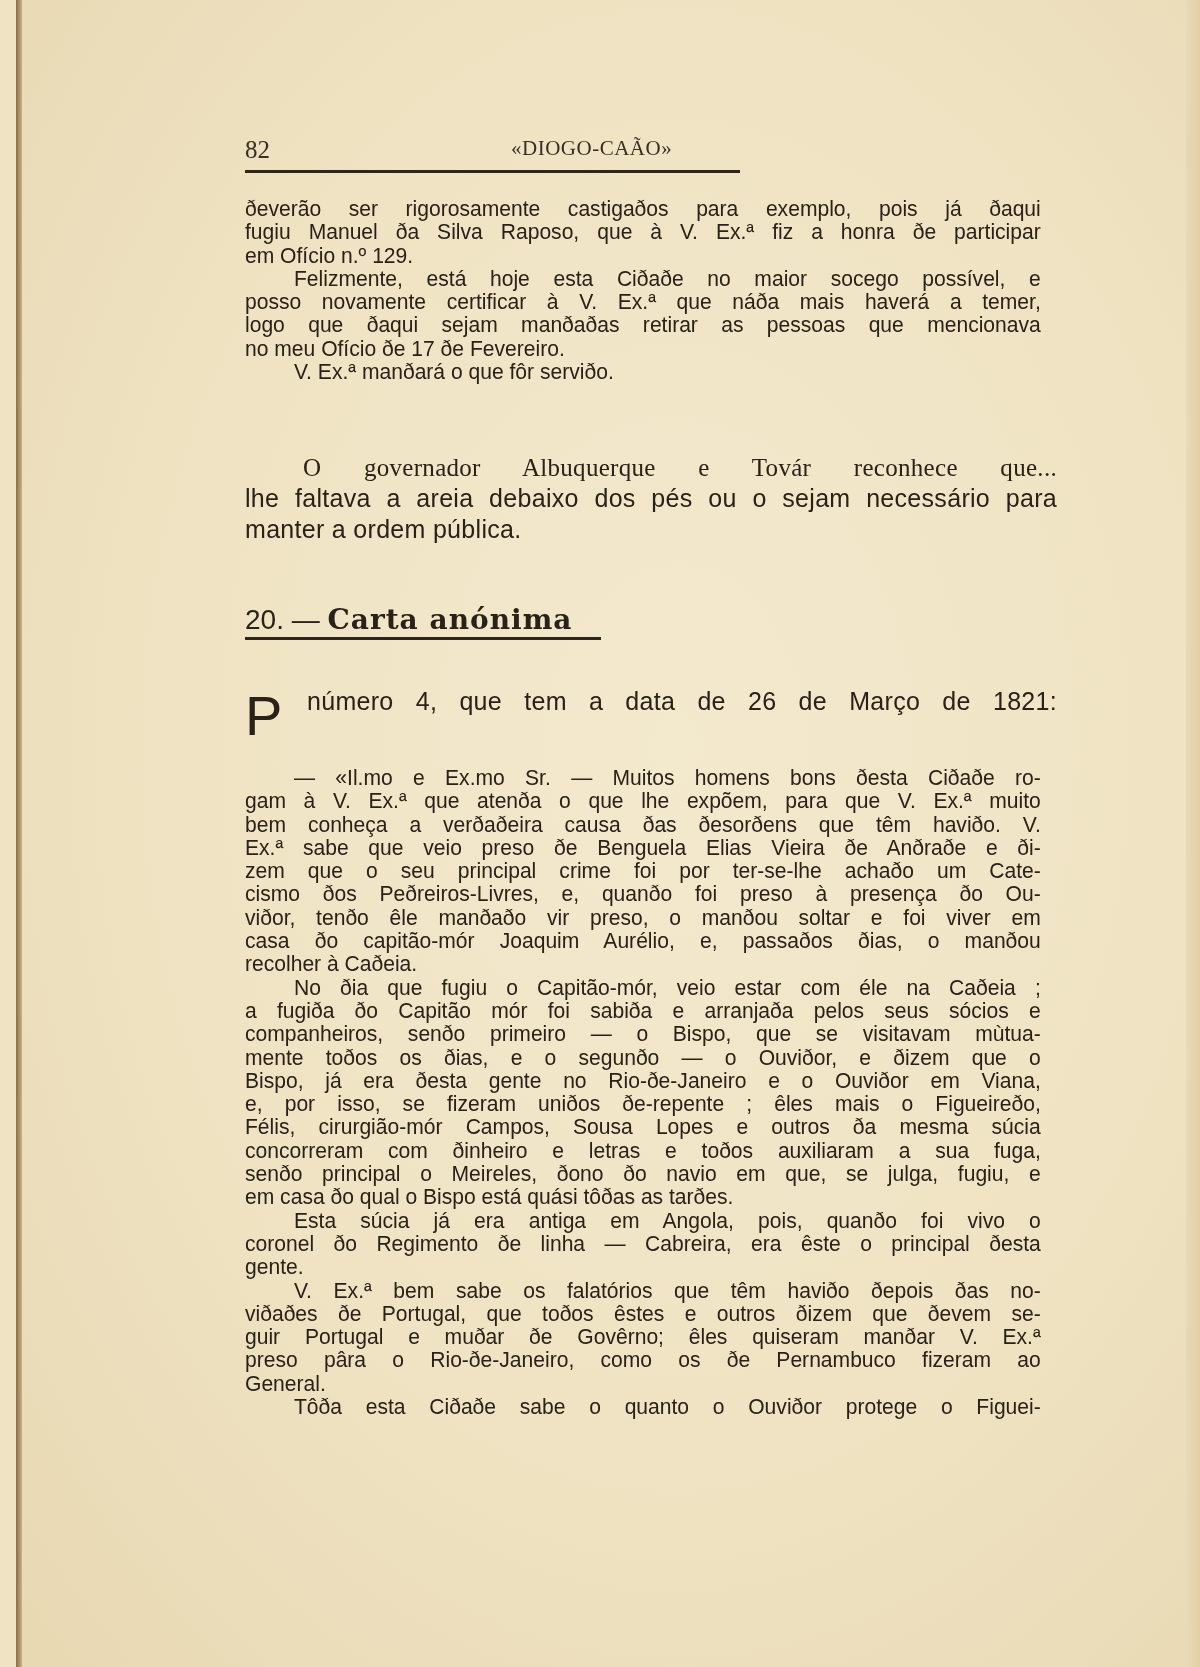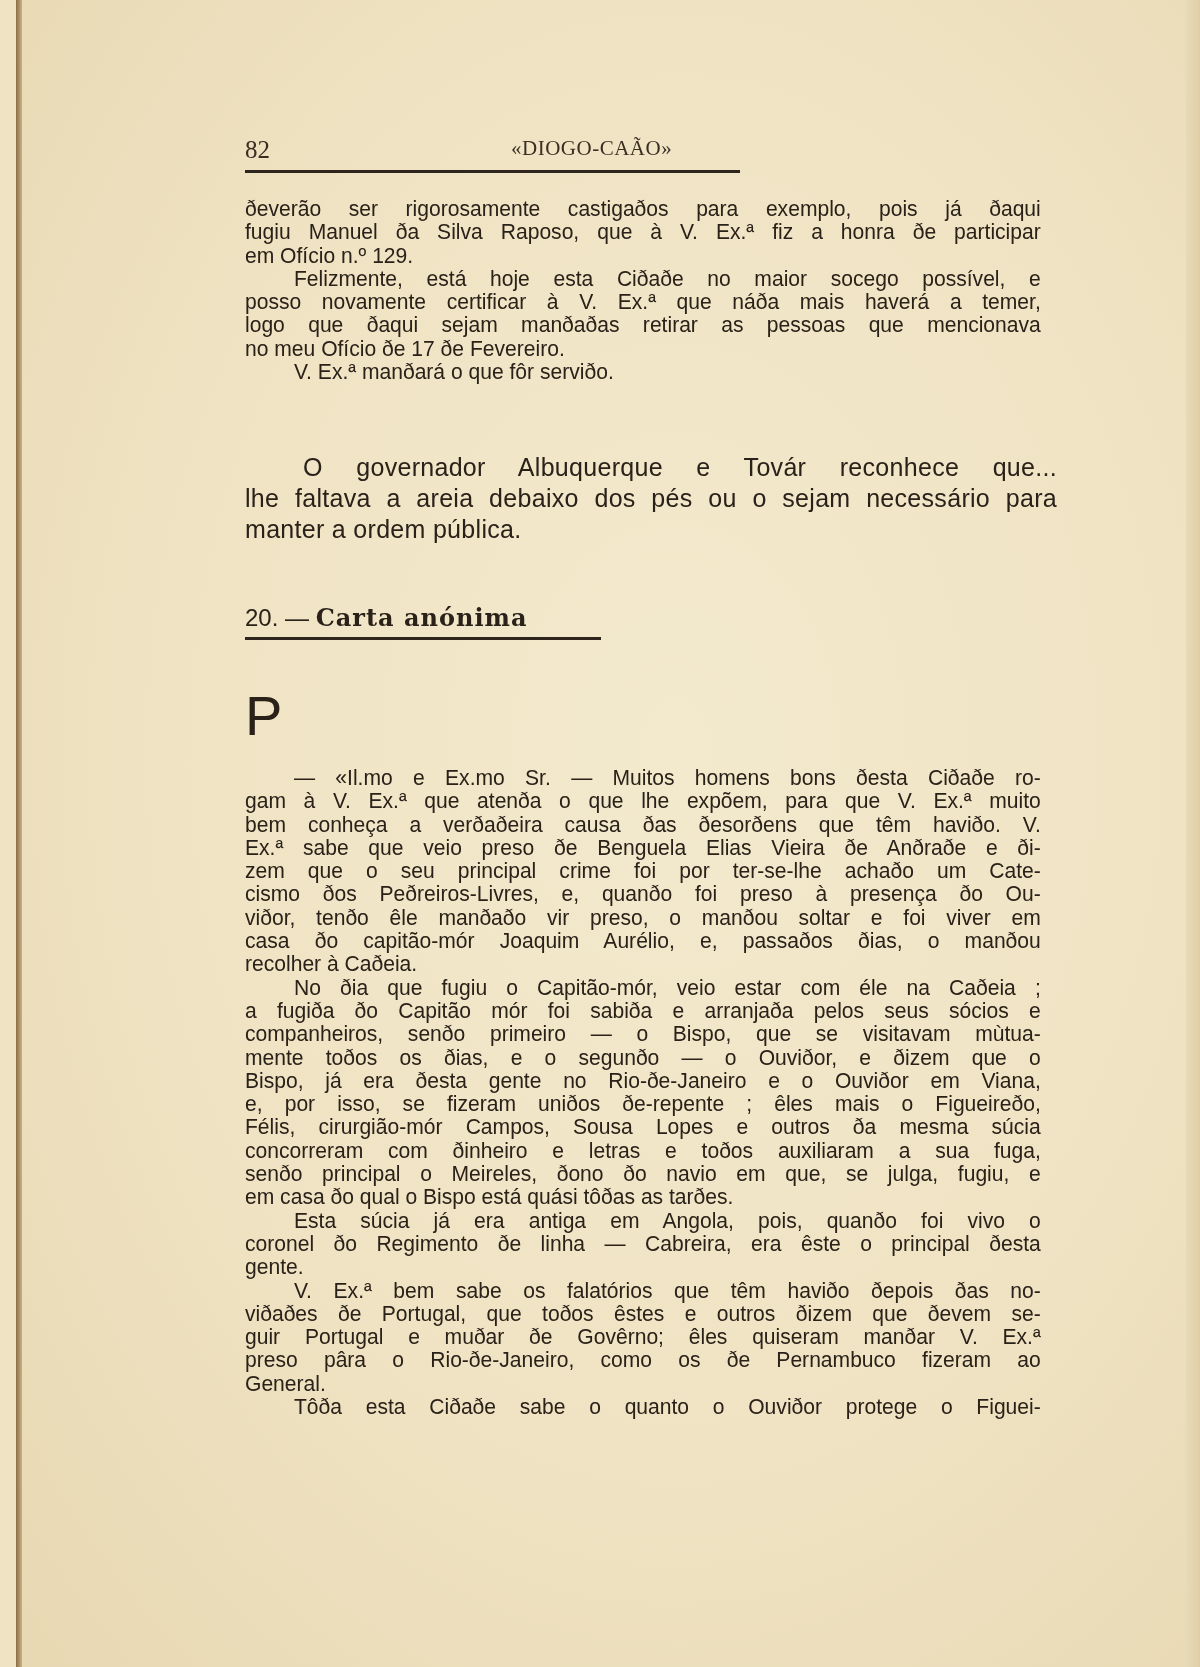--- a/index.html
+++ b/index.html
@@ -48,21 +48,21 @@
     transform: scaleX(0.98); transform-origin: left top;
   }
   .line { display: block; white-space: nowrap; text-align-last: justify; text-align: justify; }
   .line.last { text-align-last: left; }
   .commentary {
     position: absolute; left: 229px; top: 452px; width: 812px;
     font-size: 25px; line-height: 31px; letter-spacing: 0.3px;
   }
   .section-heading {
     position: absolute; left: 229px; top: 603px; width: 356px;
-    font-size: 24px;
+    font-size: 28px;
   }
   .section-heading .num { font-family: "Liberation Sans", sans-serif; font-weight: normal; }
   .section-heading .ttl { font-family: "DejaVu Serif", serif; font-weight: bold; letter-spacing: 1px; }
   .section-heading .rule {
     position: absolute; left: 0; top: 34px; width: 356px; height: 3px; background: #2e251c;
   }
   .intro {
     position: absolute; left: 229px; top: 686px; width: 812px;
     font-size: 25px; line-height: 31px; letter-spacing: 0.3px;
   }
@@ -93,33 +93,34 @@
     <span class="line">fugiu Manuel ða Silva Raposo, que à V. Ex.ª fiz a honra ðe participar</span>
     <span class="line last">em Ofício n.º 129.</span>
     <span class="line" style="padding-left:50px;">Felizmente, está hoje esta Ciðaðe no maior socego possível, e</span>
     <span class="line">posso novamente certificar à V. Ex.ª que náða mais haverá a temer,</span>
     <span class="line">logo que ðaqui sejam manðaðas retirar as pessoas que mencionava</span>
     <span class="line last">no meu Ofício ðe 17 ðe Fevereiro.</span>
     <span class="line last" style="padding-left:50px;">V. Ex.ª manðará o que fôr serviðo.</span>
   </div>
 
   <div class="commentary">
-    <span class="line" style="padding-left:58px;">O governador Albuquerque e Továr reconhece que...</span>
+    <span class="line" style="padding-left:58px;font-family:Liberation Serif, serif;">O governador Albuquerque e Továr reconhece que...</span>
     <span class="line">lhe faltava a areia debaixo dos pés ou o sejam necessário para</span>
     <span class="line last">manter a ordem pública.</span>
   </div>
 
   <div class="section-heading">
     <span class="num">20. —</span>
     <span class="ttl">Carta anónima</span>
     <div class="rule"></div>
   </div>
 
   <div class="intro">
     <span class="dropcap">P</span>
+    <span class="l2 line">número 4, que tem a data de 26 de Março de 1821:</span>
   </div>
 
   <div class="text letter">
     <span class="line" style="padding-left:50px;">— «Il.mo e Ex.mo Sr. — Muitos homens bons ðesta Ciðaðe ro-</span>
     <span class="line">gam à V. Ex.ª que atenða o que lhe expõem, para que V. Ex.ª muito</span>
     <span class="line">bem conheça a verðaðeira causa ðas ðesorðens que têm haviðo. V.</span>
     <span class="line">Ex.ª sabe que veio preso ðe Benguela Elias Vieira ðe Anðraðe e ði-</span>
     <span class="line">zem que o seu principal crime foi por ter-se-lhe achaðo um Cate-</span>
     <span class="line">cismo ðos Peðreiros-Livres, e, quanðo foi preso à presença ðo Ou-</span>
     <span class="line">viðor, tenðo êle manðaðo vir preso, o manðou soltar e foi viver em</span>

